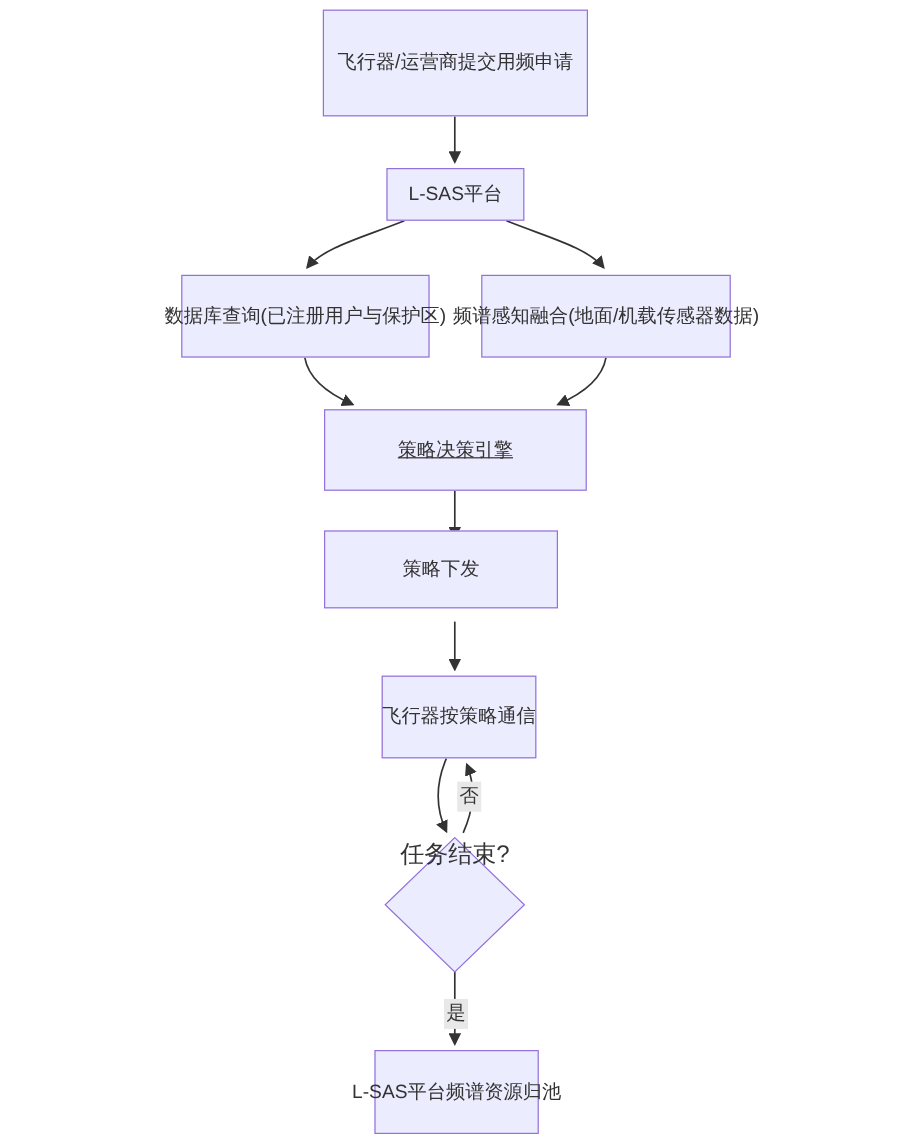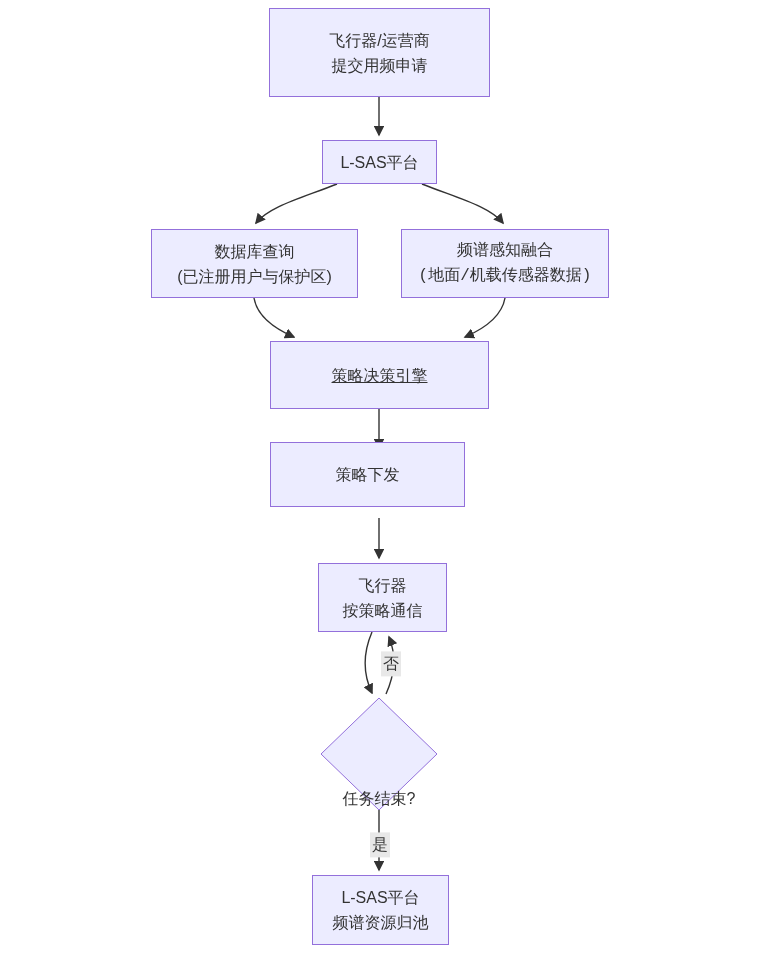--- a/index.html
+++ b/index.html
@@ -31,38 +31,38 @@
   }
   .node {
     position: absolute;
     box-sizing: border-box;
     background: var(--node-fill);
     border: 1px solid var(--node-border);
     color: var(--text);
     font-size: 16px;
     line-height: 25px;
     display: flex;
-    flex-direction: column;
+    flex-direction: row;
     align-items: center;
     justify-content: center;
     text-align: center;
     white-space: nowrap;
   }
   .node span { display: block; }
   .decision-text {
     position: absolute;
     left: 321px;
     top: 698px;
     width: 116px;
     height: 112px;
     display: flex;
-    align-items: flex-end;
+    align-items: flex-start;
     justify-content: center;
     color: var(--text);
-    font-size: 16px;
+    font-size: 20px;
     white-space: nowrap;
   }
   .edge-label {
     position: absolute;
     transform: translate(-50%, -50%);
     background: var(--label-bg);
     color: var(--text);
     font-size: 16px;
     line-height: 1.2;
     padding: 3px 2px;
@@ -104,21 +104,21 @@
 
   <div class="node" style="left:322px; top:140px; width:115px; height:44px;">
     <span>L-SAS平台</span>
   </div>
 
   <div class="node" style="left:151px; top:229px; width:207px; height:69px;">
     <span>数据库查询</span>
     <span>(已注册用户与保护区)</span>
   </div>
 
-  <div class="node" style="left:401px; top:229px; width:208px; height:69px;font-family:Liberation Mono, monospace;">
+  <div class="node" style="left:401px; top:229px; width:208px; height:69px;">
     <span>频谱感知融合</span>
     <span>(地面/机载传感器数据)</span>
   </div>
 
   <div class="node" style="left:270px; top:341px; width:219px; height:68px;text-decoration:underline;">
     <span>策略决策引擎</span>
   </div>
 
   <div class="node" style="left:270px; top:442px; width:195px; height:65px;">
     <span>策略下发</span>

